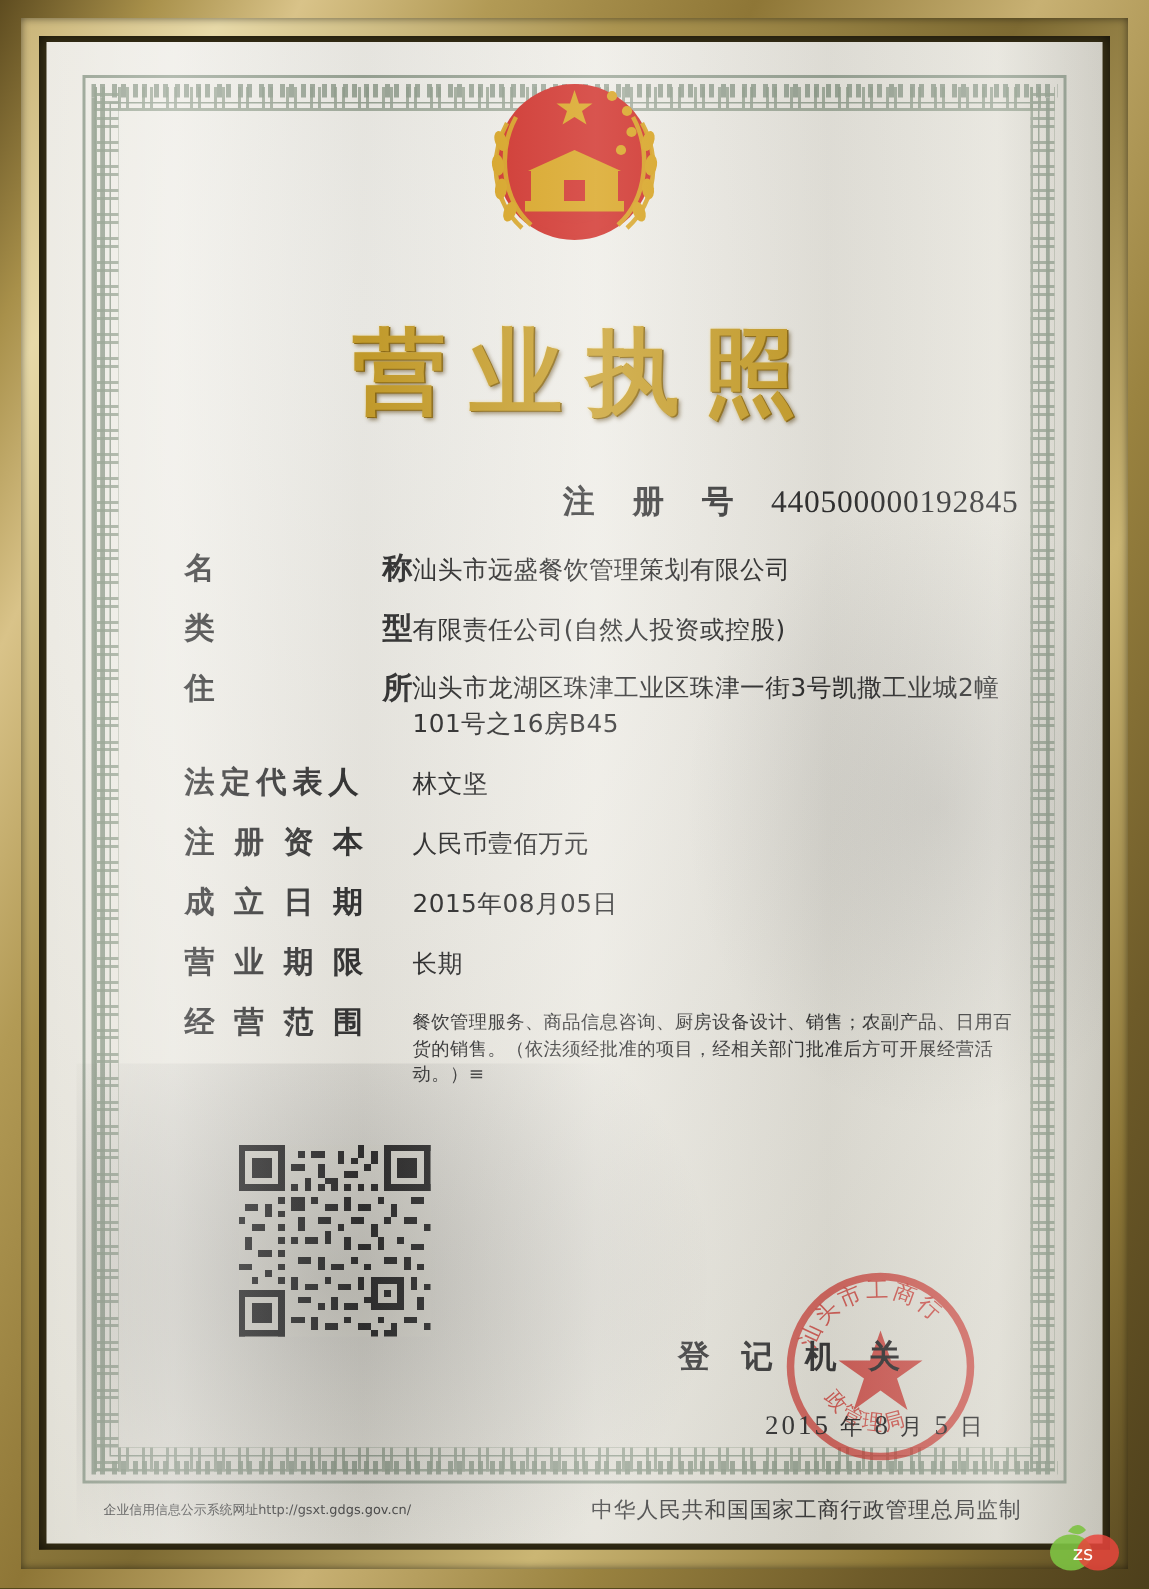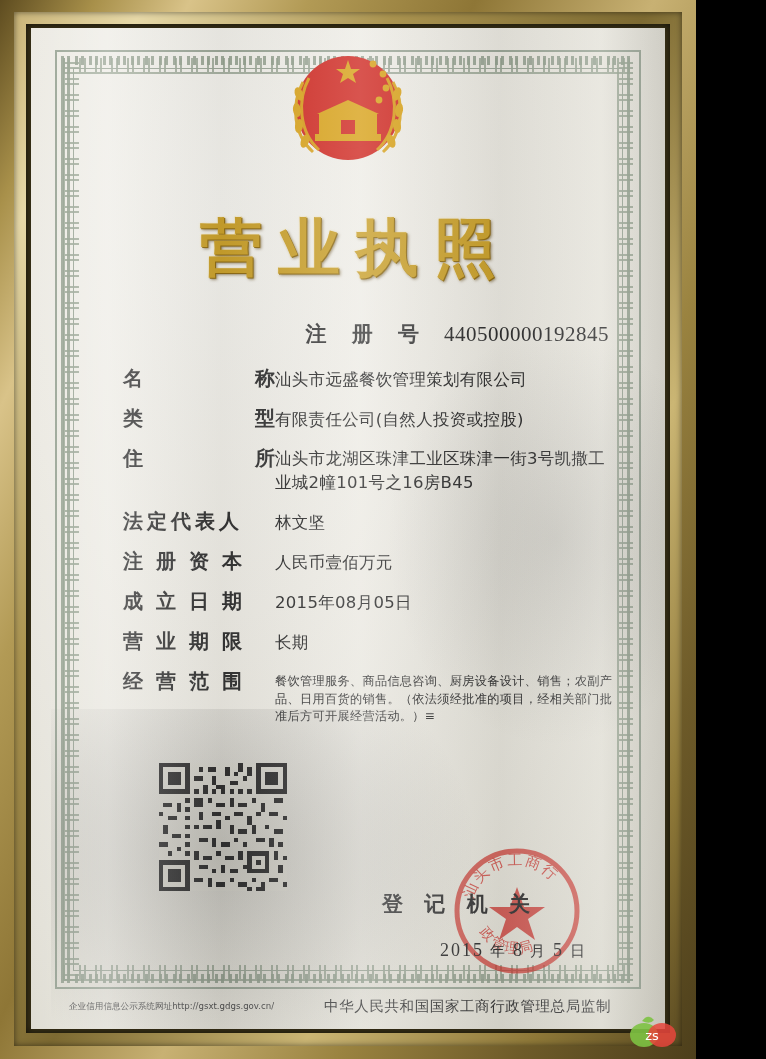--- a/index.html
+++ b/index.html
@@ -10,21 +10,21 @@
   body {
     width: 766px;
     height: 1059px;
     overflow: hidden;
     font-family: "DejaVu Sans", sans-serif;
   }
 
   
   .photo {
     position: relative;
-    width: 696px;
+    width: 766px;
     height: 1059px;
     background: #fde047;
     overflow: hidden;
   }
   
   .frame-outer {
     position: absolute;
     inset: 0;
     background:
       linear-gradient(115deg, #5e4c20 0%, #a8904a 8%, #d9c389 16%, #b29a55 26%,

